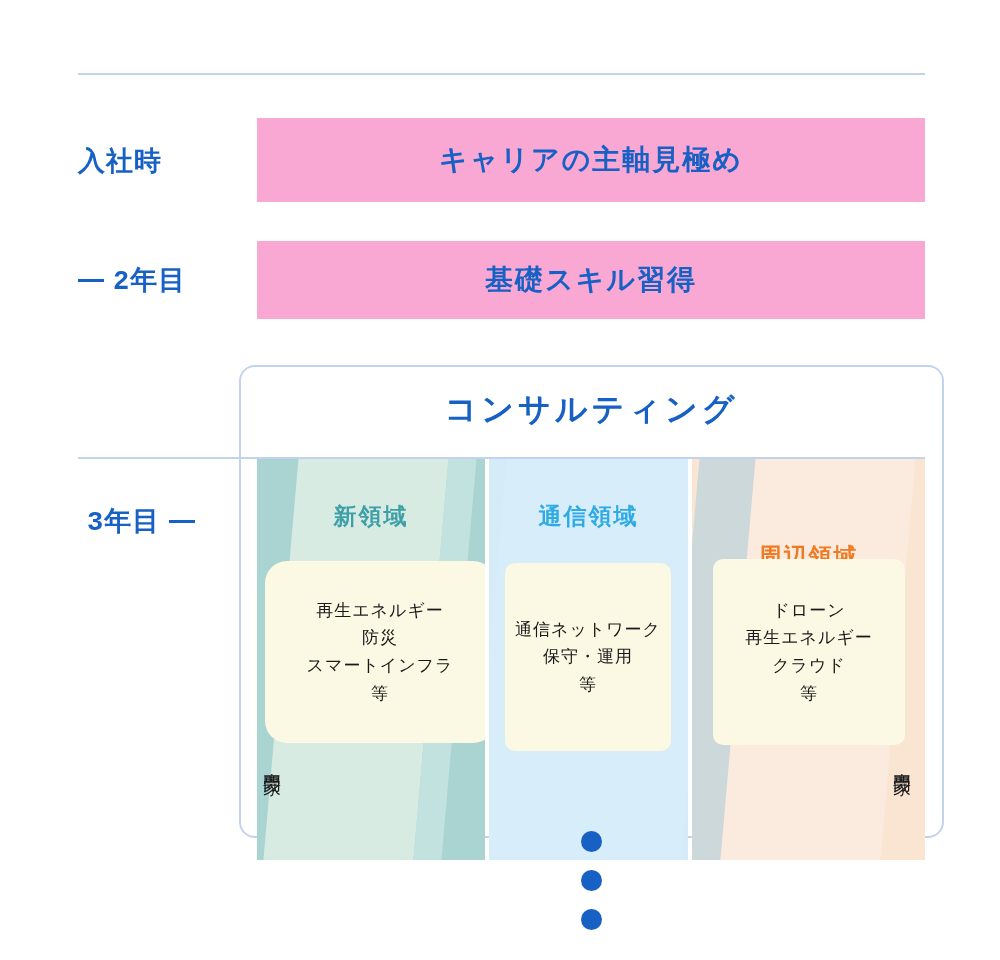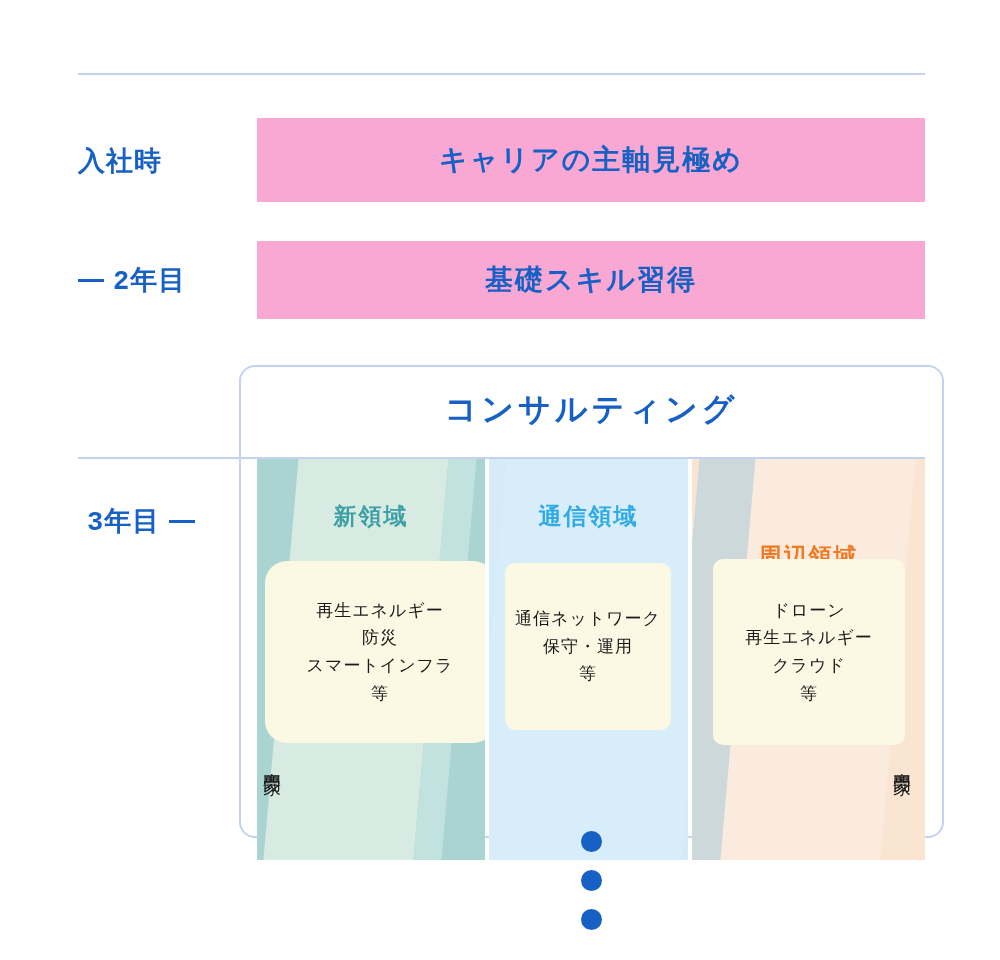--- a/index.html
+++ b/index.html
@@ -168,21 +168,21 @@
     justify-content: center;
     box-sizing: border-box;
     font-family: "Liberation Serif", "DejaVu Serif", serif;
     color: #191919;
     font-size: 17px;
     line-height: 1.62;
     text-align: center;
     letter-spacing: 1px;
   }
   .col.c0 .card { left: 8px;  top: 102px; width: 230px; height: 182px; border-radius: 22px; }
-  .col.c1 .card { left: 16px;  top: 104px; width: 166px; height: 167px; }
+  .col.c1 .card { left: 16px;  top: 104px; width: 166px; height: 188px; }
   .col.c2 .card { left: 21px;  top: 100px; width: 192px; height: 186px; }
 
   
   .vlabel {
     position: absolute;
     z-index: 4;
     writing-mode: vertical-rl;
     text-orientation: upright;
     font-family: "Liberation Serif", "DejaVu Serif", serif;
     font-size: 18px;

